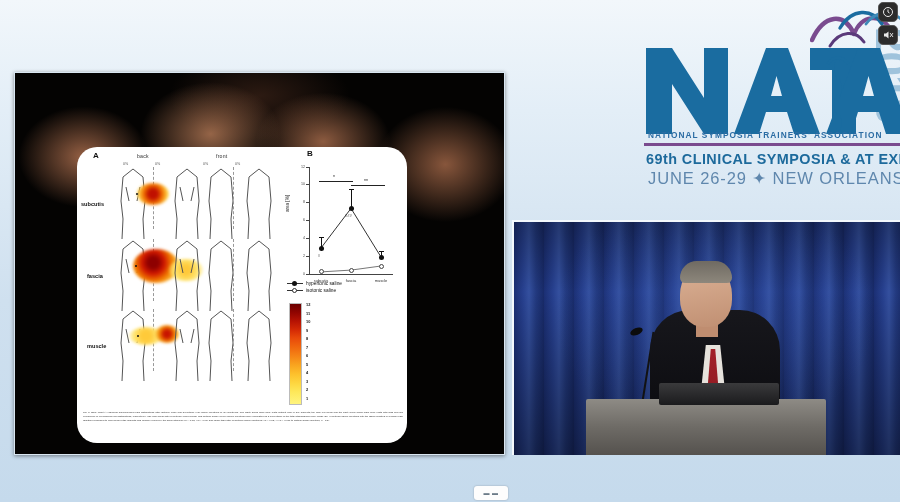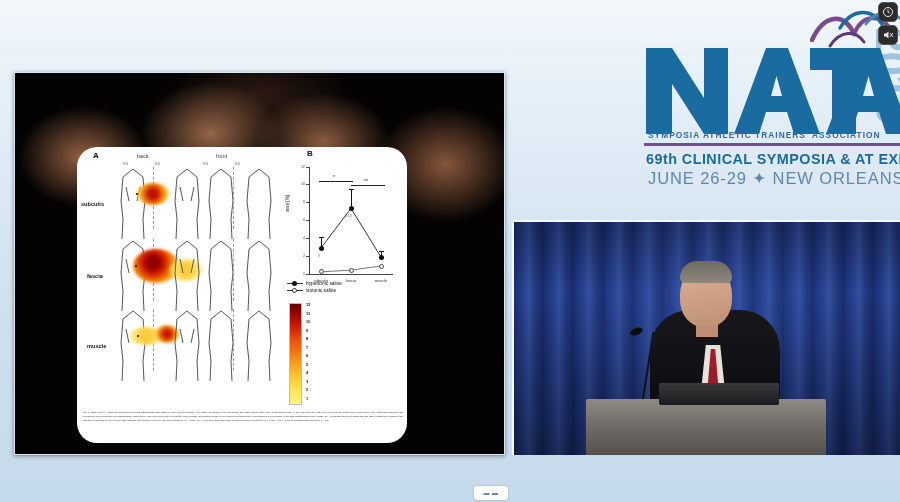--- a/index.html
+++ b/index.html
@@ -249,21 +249,21 @@
       <path d="M168 6 L168 28 L190 28 L190 92 L214 92 L214 28 L236 28 L236 6 Z"></path>
       <path d="M184 92 L216 6 L238 6 L268 92 L244 92 L237 70 L216 70 L209 92 Z M221 54 L232 54 L226.5 34 Z"></path>
     </g>
     <g stroke="#1a6ca0" stroke-width="3" fill="none">
       <path d="M196 18 C188 30 204 42 196 54 C188 66 204 78 196 88"></path>
       <path d="M196 14 L196 90"></path>
       <path d="M186 22 C190 14 202 14 206 22"></path>
     </g>
   </svg>
 
-  <div id="nata-assoc">SYMPOSIA ATHLETIC TRAINERS' ASSOCIATION</div>
+  <div id="nata-assoc">NATIONAL SYMPOSIA TRAINERS' ASSOCIATION</div>
   <div id="nata-rule"></div>
   <div id="nata-line1">69th CLINICAL SYMPOSIA &amp; AT EXPO</div>
   <div id="nata-line2">JUNE 26-29 ✦ NEW ORLEANS</div>
 </div>
 
 <div id="slide">
   <div id="slide-bg"></div>
 
   <div id="figure-card">
 

